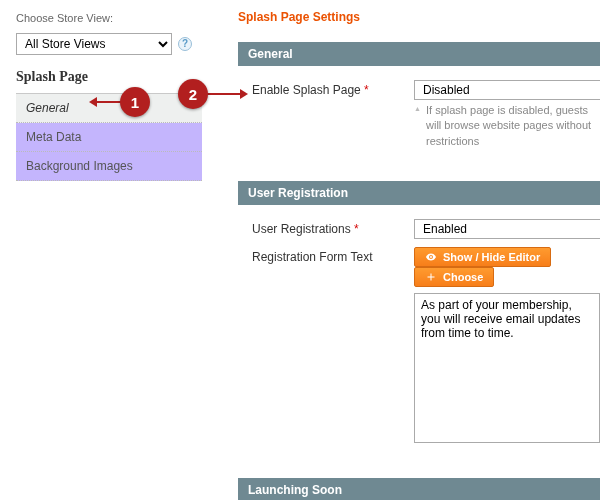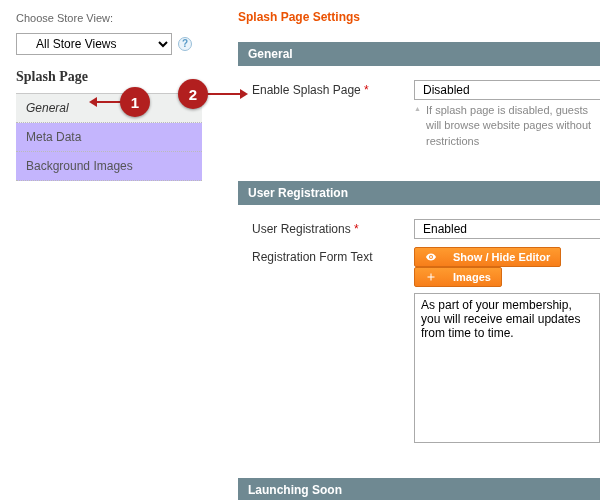--- a/index.html
+++ b/index.html
@@ -24,21 +24,21 @@
     font-size: 11px;
     margin-bottom: 9px;
   }
   .sv-row { display: flex; align-items: center; gap: 6px; margin-bottom: 14px; }
   .sv-select {
     width: 156px;
     height: 22px;
     font-size: 12px;
     border: 1px solid #aaa;
     background: #fff;
-    padding: 0 15px;
+    padding: 0 4px;
   }
   .help-icon {
     width: 14px; height: 14px; border-radius: 50%;
     border: 1px solid #99bfd9; color: #5a9bc7;
     font-size: 10px; line-height: 12px; text-align: center;
     font-weight: bold;
     background: #eaf3fa;
   }
   .sidebar-title {
     font-size: 14px; font-weight: bold; color: #333;
@@ -115,21 +115,21 @@
   .note::before {
     content: "▲";
     position: absolute;
     left: 0; top: 1px;
     font-size: 7px;
     color: #bbb;
   }
   .btn-orange {
     display: inline-flex;
     align-items: center;
-    gap: 16px;
+    gap: 6px;
     background: linear-gradient(#ff9b2f, #f77e1a);
     border: 1px solid #d76b12;
     color: #fff;
     font-size: 11px;
     font-weight: bold;
     padding: 3px 10px;
     border-radius: 2px;
     cursor: pointer;
     margin-right: 4px;
   }
@@ -239,21 +239,21 @@
           <button class="btn-orange">
             <svg viewBox="0 0 24 24" fill="#fff">
                 <path d="M12 5c-7 0-10 7-10 7s3 7 10 7 10-7 10-7-3-7-10-7zm0 11a4 4 0 110-8 4 4 0 010 8zm0-6a2 2 0 100 4 2 2 0 000-4z"></path>
               </svg>
             <span>Show / Hide Editor</span>
           </button>
           <button class="btn-orange">
             <svg viewBox="0 0 24 24" fill="#fff">
                 <path d="M11 5h2v6h6v2h-6v6h-2v-6H5v-2h6z"></path>
               </svg>
-            <span>Images</span>
+            <span>Choose</span>
           </button>
           <textarea class="textarea-wide" style="">As part of your membership, you will receive email updates from time to time.</textarea>
         </div>
       </div>
     </div>
 
     <div class="section-header">Launching Soon</div>
 
   </main>
 </div>

